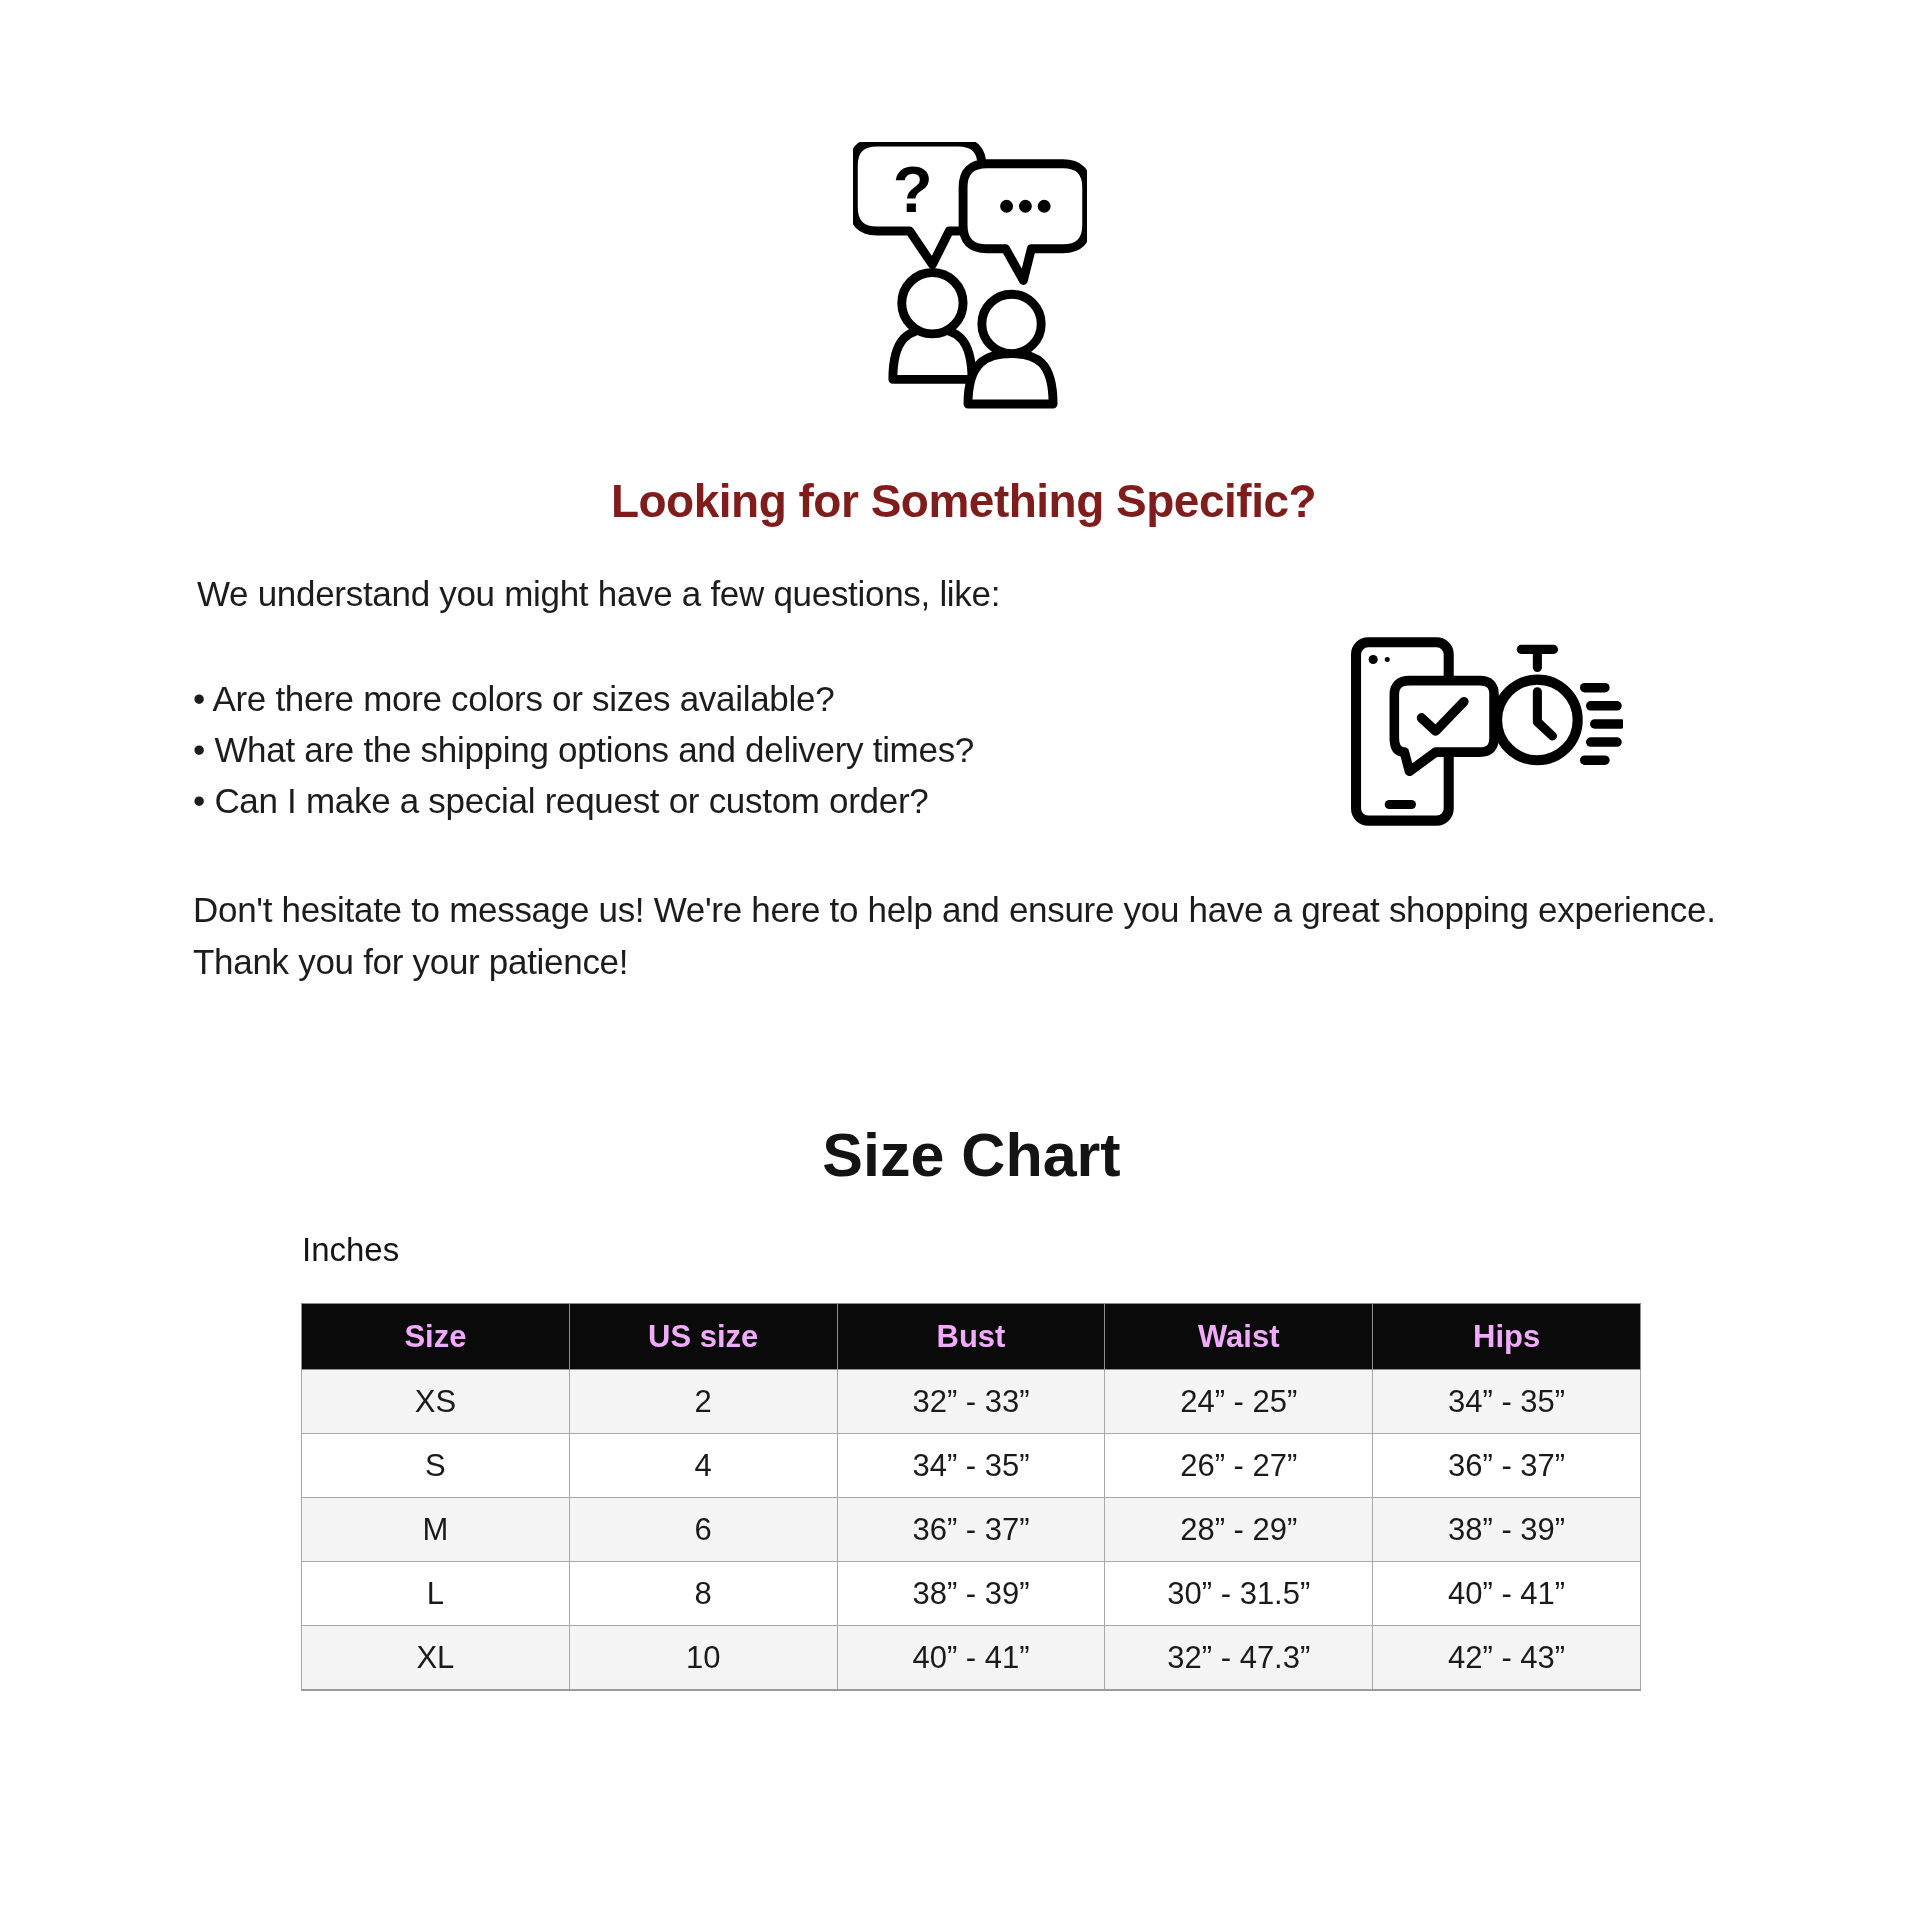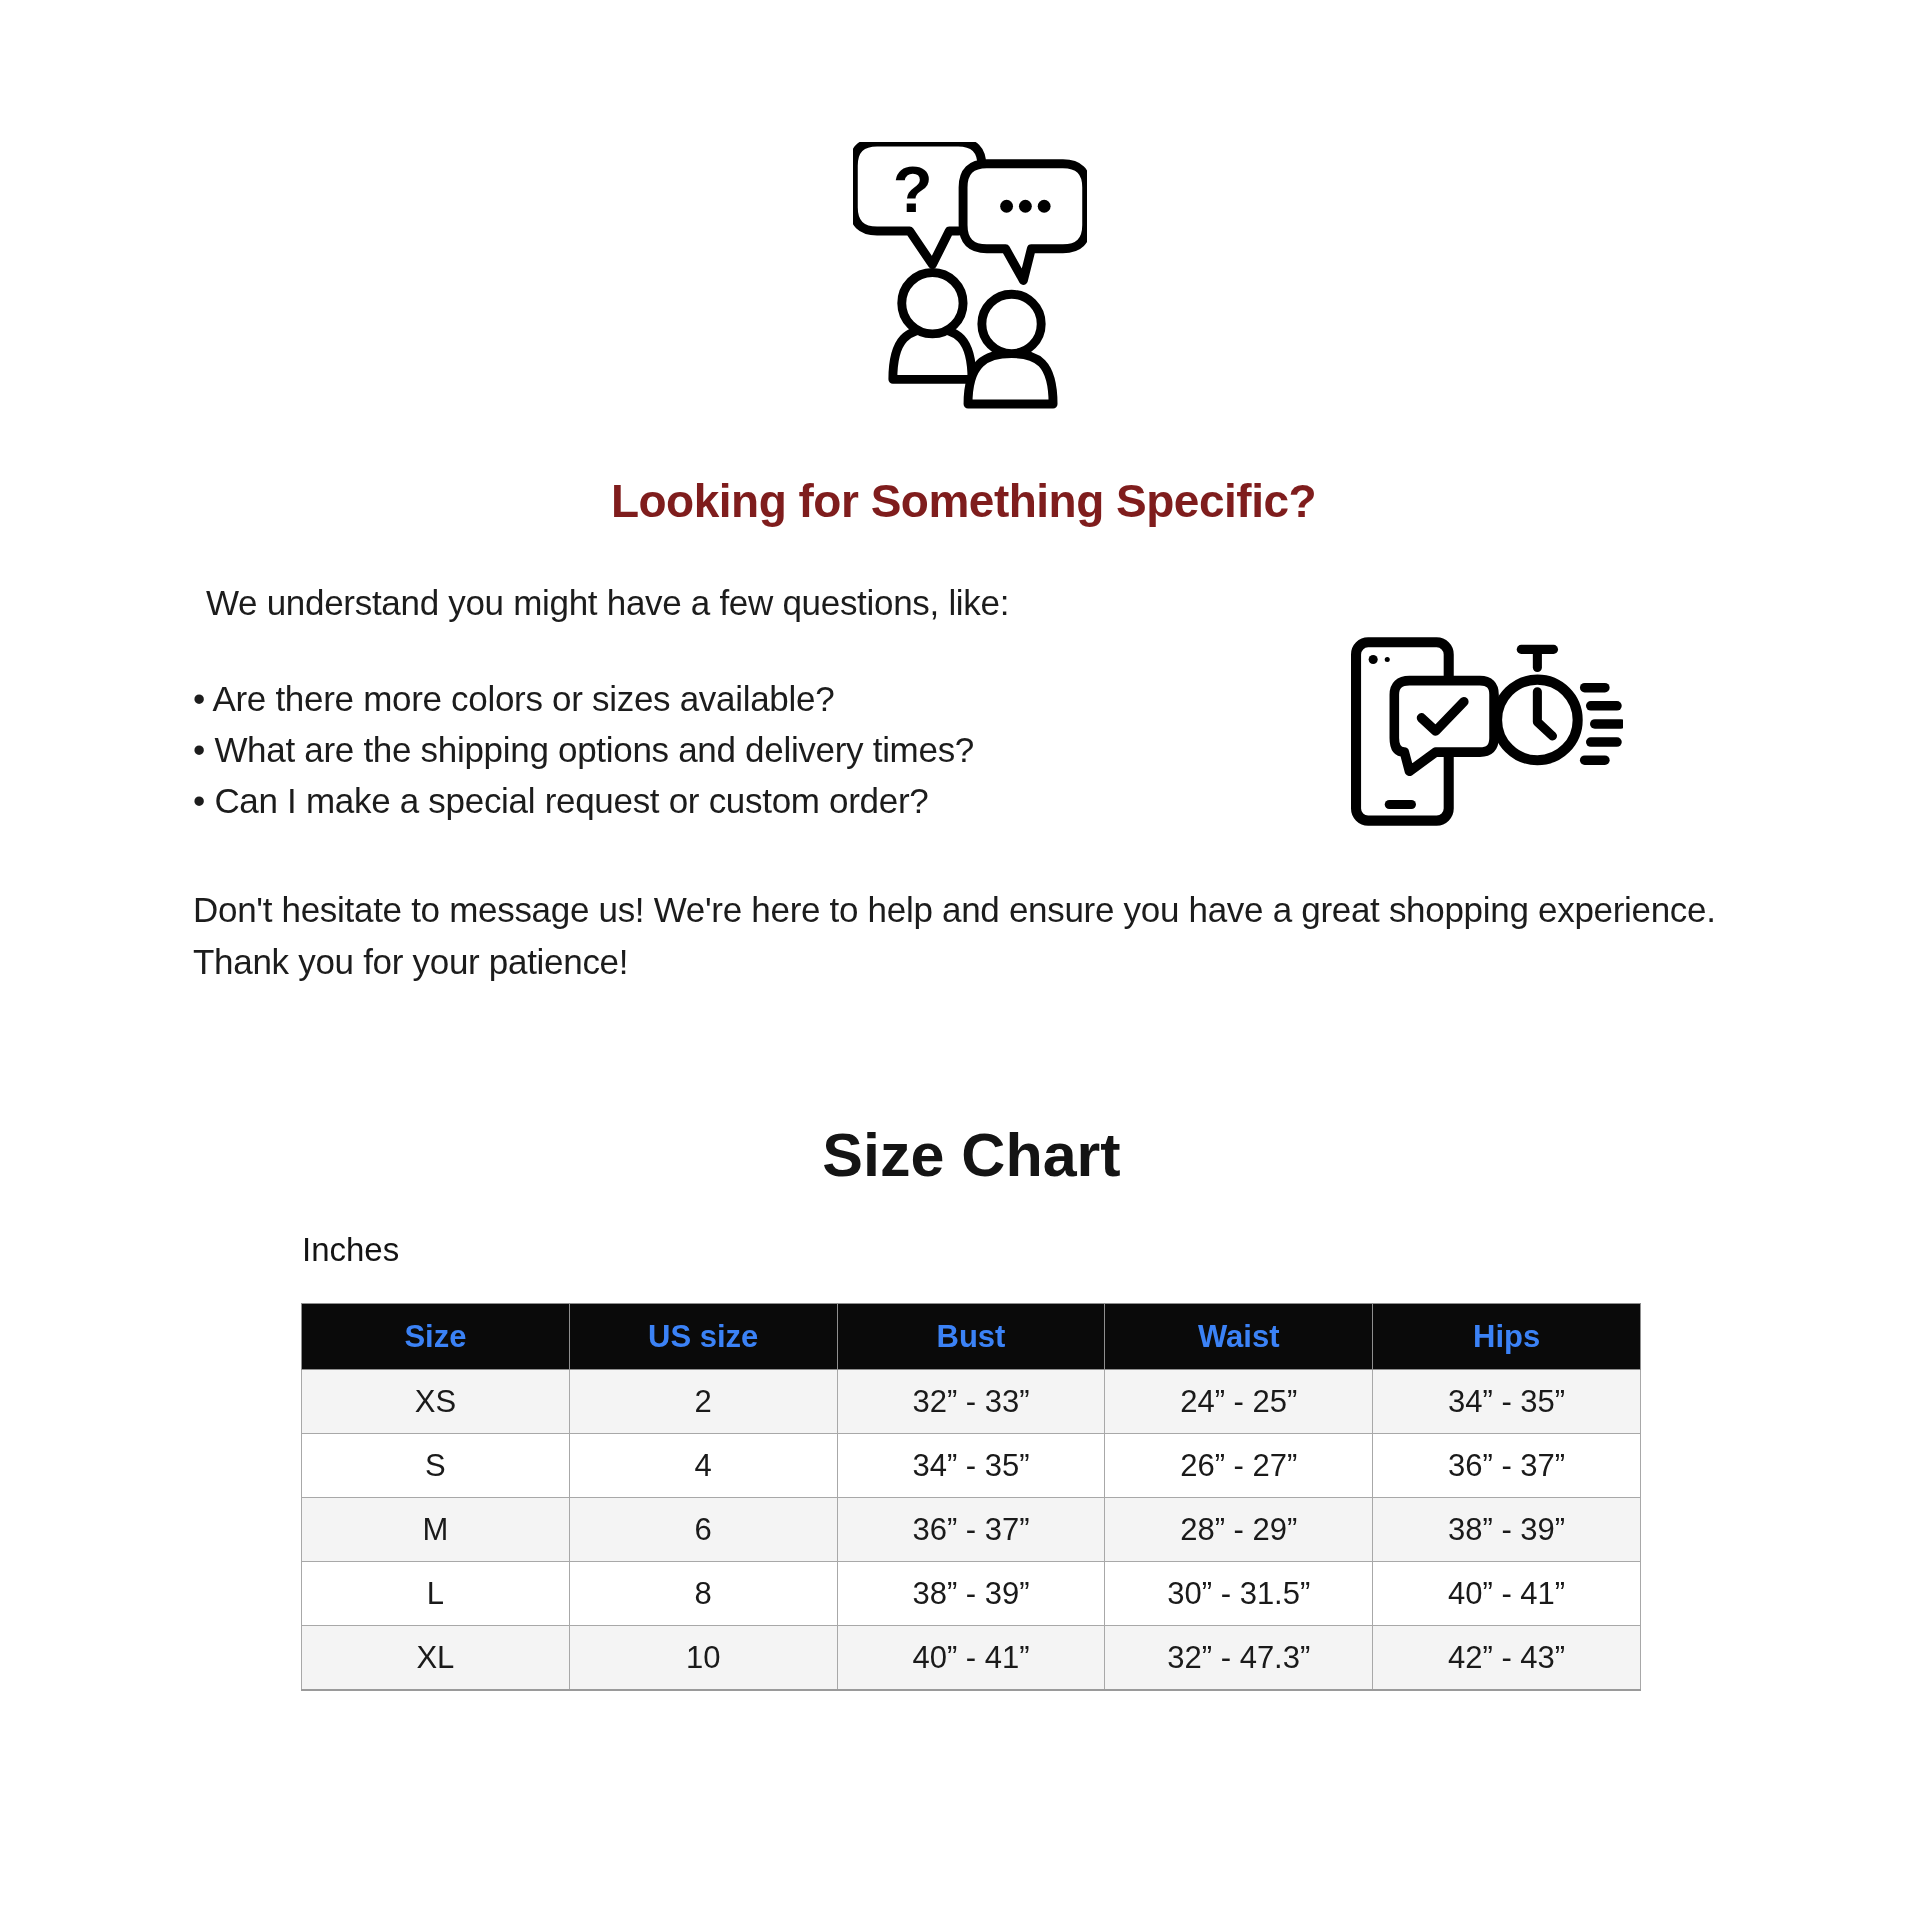--- a/index.html
+++ b/index.html
@@ -9,21 +9,21 @@
   }
   .chat-icon   { position:absolute; left:853px;  top:142px; width:234px; height:267px; }
   .phone-icon  { position:absolute; left:1351px; top:637px; width:272px; height:192px; }
 
   .help-heading {
     position:absolute; left:0; top:478px; width:100%; margin:0;
     text-align:center; font-size:46px; font-weight:700; color:#7f1d1d;
     letter-spacing:-0.5px; line-height:1;
   }
   .intro {
-    position:absolute; left:193px; top:569px; margin:13px;
+    position:absolute; left:193px; top:569px; margin:4px;
     font-size:35px; line-height:42px; letter-spacing:-0.3px;
   }
   .bullets {
     position:absolute; left:193px; top:673px; margin:0; padding:0;
     list-style:none; font-size:35px; line-height:51px; letter-spacing:-0.3px;
   }
   .outro {
     position:absolute; left:193px; top:884px; width:1539px; margin:0;
     font-size:35px; line-height:52px; letter-spacing:-0.3px;
   }
@@ -33,21 +33,21 @@
   }
   .unit {
     position:absolute; left:302px; top:1233px; font-size:33px; color:#141414; line-height:1;
   }
   table.size-chart {
     position:absolute; left:301px; top:1303px; width:1340px;
     border-collapse:collapse; table-layout:fixed; text-align:center;
     border:1px solid #8f8f8f; border-bottom:2px solid #9a9a9a;
   }
   table.size-chart th {
-    background:#0a0a0a; color:#3b82f6; font-weight:700; font-size:31px;
+    background:#0a0a0a; color:#f0abfc; font-weight:700; font-size:31px;
     height:65px; border:1px solid #8f8f8f; padding:0;
   }
   table.size-chart td {
     font-size:31px; color:#1a1a1a; height:63px;
     border:1px solid #a8a8a8; padding:0;
   }
   tbody tr:nth-child(odd)  td { background:#f4f4f4; }
   tbody tr:nth-child(even) td { background:#ffffff; }
   svg .ln { fill:none; stroke:#000; stroke-linecap:round; stroke-linejoin:round; }
   svg .sh { fill:#fff;  stroke:#000; stroke-linejoin:round; }

